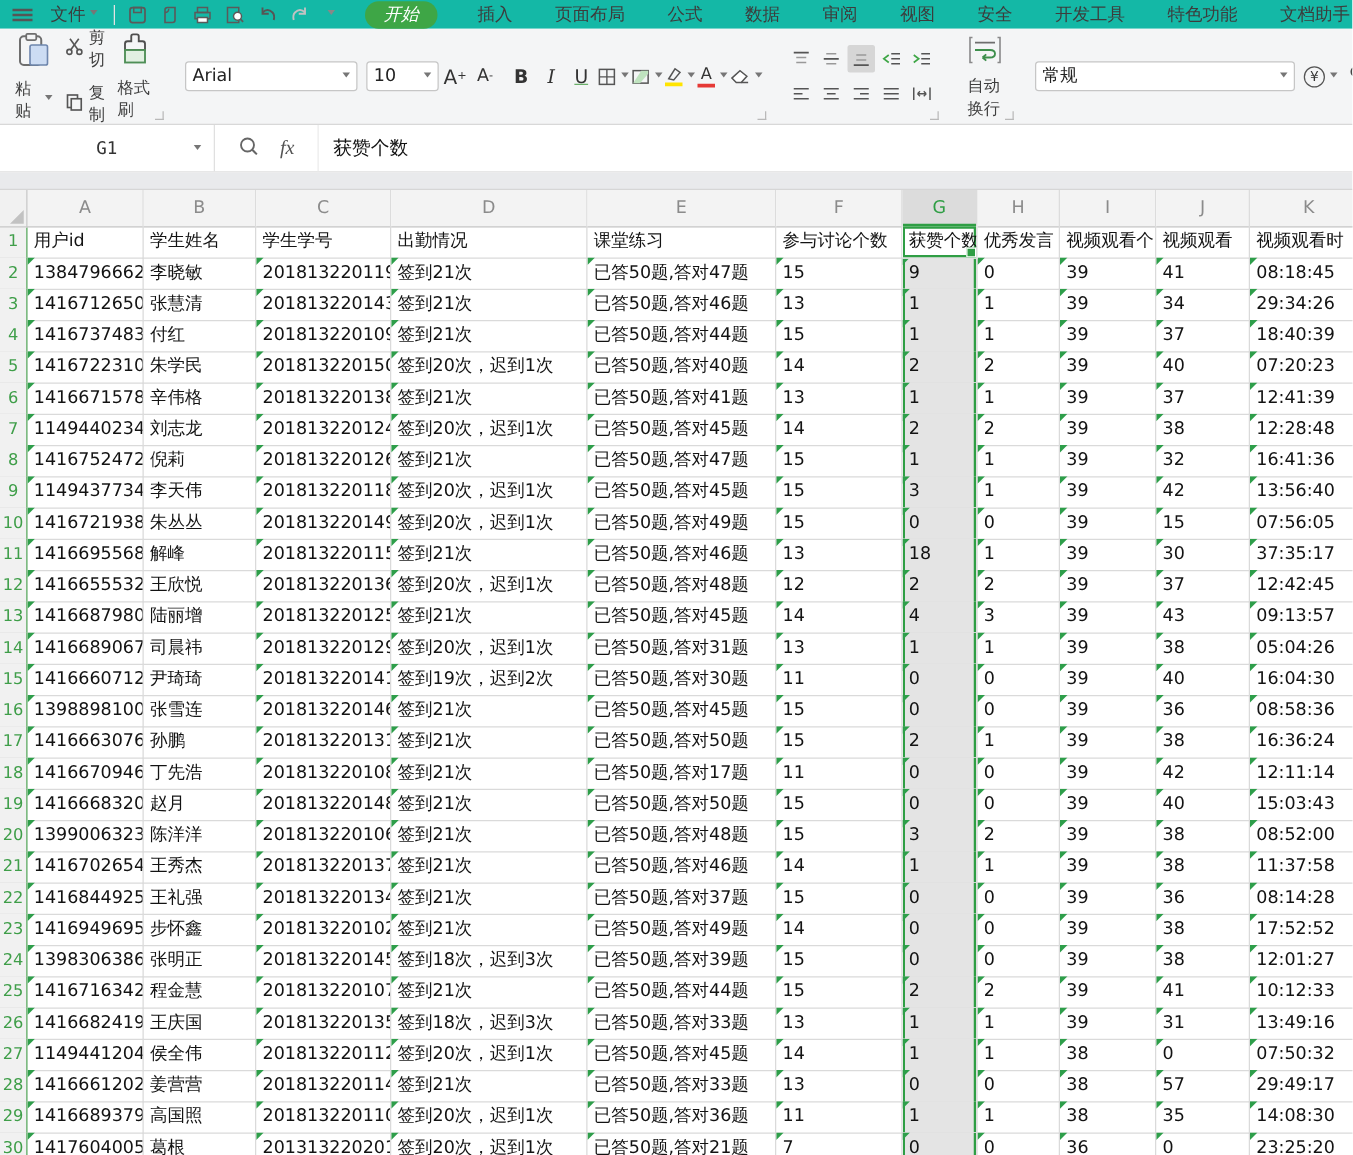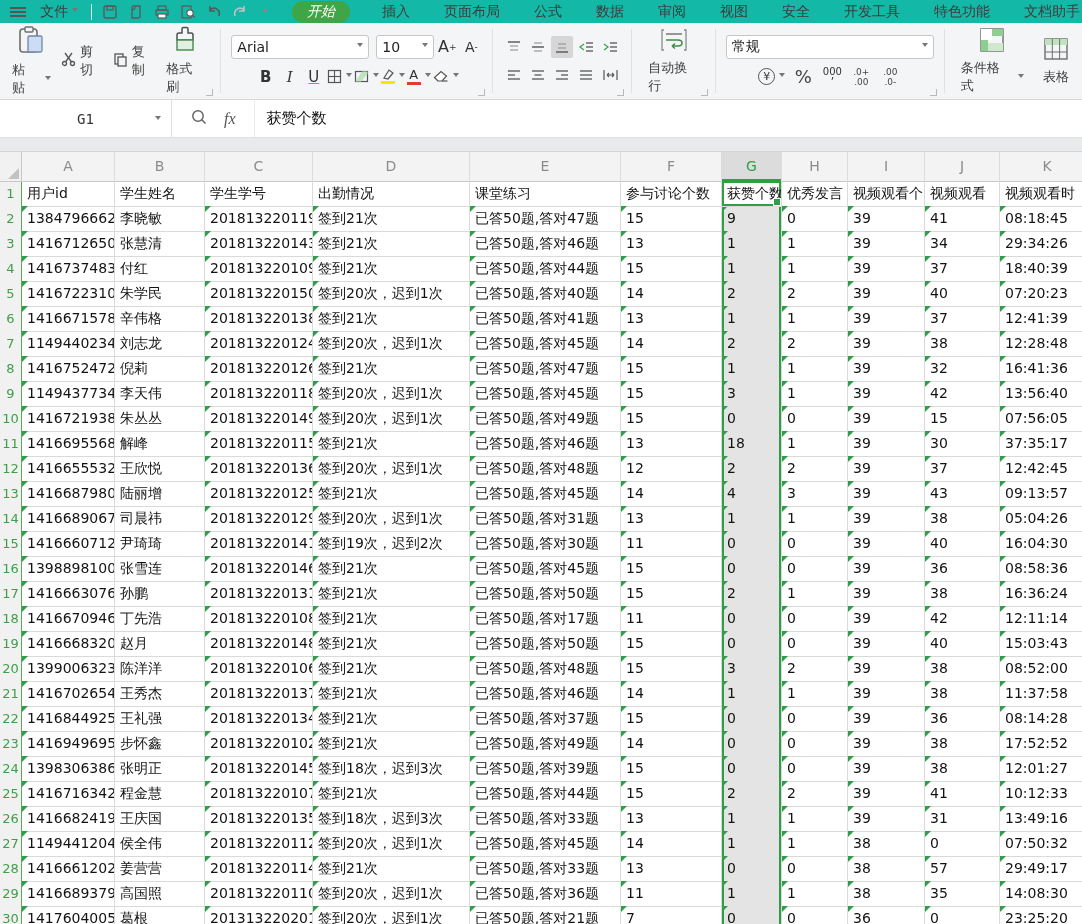--- a/index.html
+++ b/index.html
@@ -21,23 +21,23 @@
   .tabs { display:flex; align-items:center; gap:30px; margin-left:14px; }
   .tab { padding:1px 2px; cursor:default; }
   .tab.active { background:#3ea646; color:#fff; border-radius:11px; padding:2px 15px;font-style:italic; }
 
   
   .ribbon { height:77px; background:#f4f5f6; border-bottom:1px solid #d8d8d8;
     display:flex; align-items:stretch; overflow:hidden; font-size:13px; color:#3f3f3f; }
   .grp { display:flex; align-items:center; padding:4px 6px; position:relative; }
   .bigbtn { display:flex; flex-direction:column; align-items:center; justify-content:center;
     gap:3px; padding:2px 6px; }
-  .smallcol { display:flex; gap:8px; margin:6px 4px;align-items:flex-end; }
+  .smallcol { display:flex; flex-direction:column; gap:8px; margin:6px 4px;align-items:flex-end; }
   .sbtn { display:flex; align-items:center; gap:4px; }
-  .fontgrp { display:flex; flex-direction:column; gap:7px; justify-content:center;align-items:center; }
+  .fontgrp { display:flex; gap:7px; justify-content:center;align-items:center; }
   .combo { background:#fff; border:1px solid #c6c6c6; border-radius:3px; height:24px;
     display:flex; align-items:center; padding:0 5px; font-size:14px; color:#222; }
   .combo .caret { margin-left:auto; }
   .btnrow { display:flex; align-items:center; gap:2px; }
   .tbtn { min-width:22px; height:22px; display:flex; align-items:center; justify-content:center;
     border-radius:2px; font-size:15px; color:#333; }
   .tbtn.press { background:#d6d6d6; }
   .b { font-weight:bold; } .i { font-style:italic; font-family:"DejaVu Serif",serif; }
   .u { text-decoration:underline; text-decoration-color:#6ab06a; }
   .colorbar { display:flex; flex-direction:column; align-items:center; line-height:13px; }

